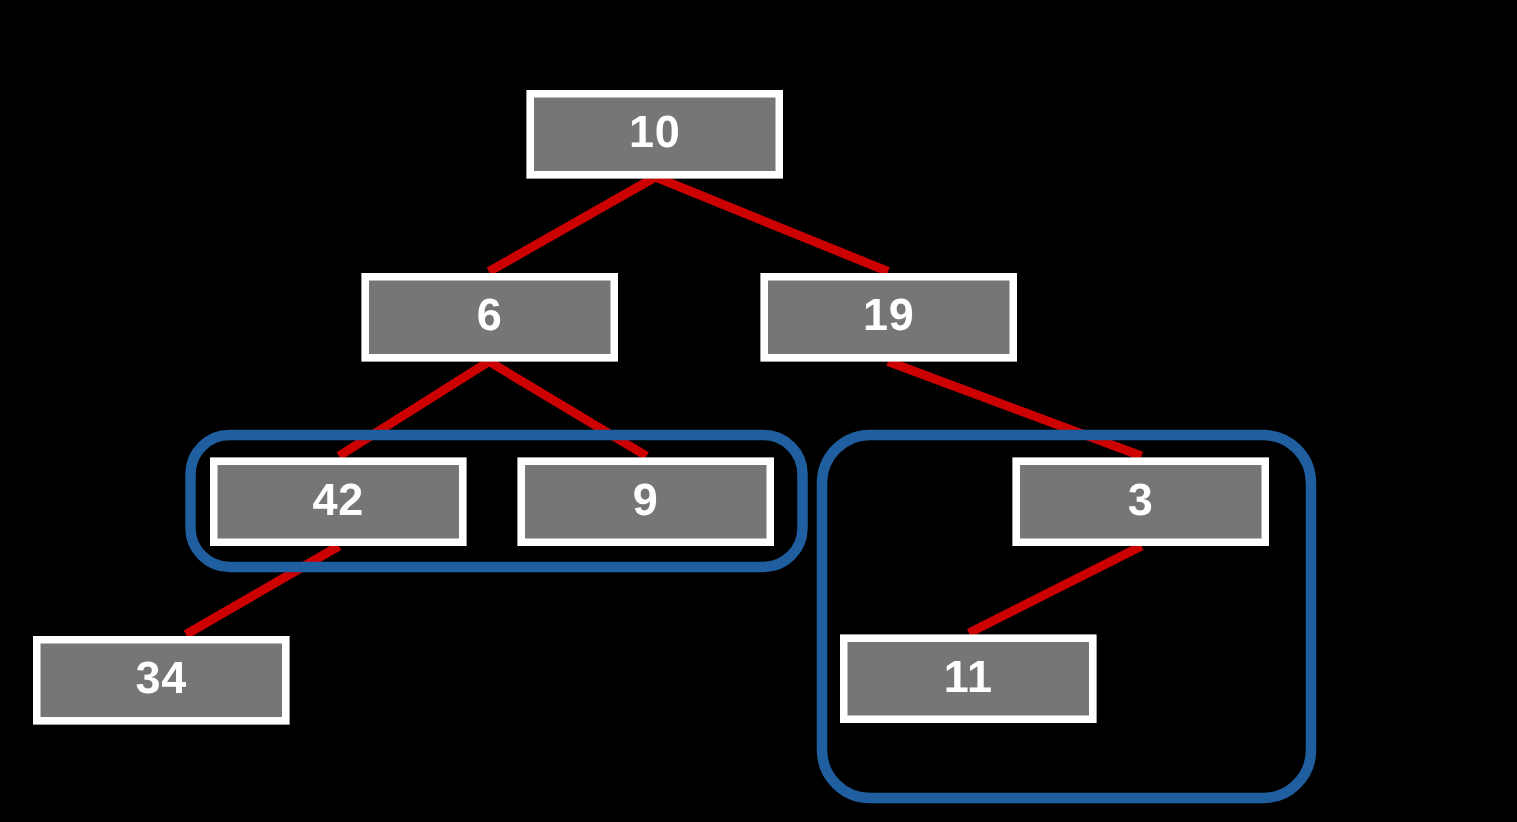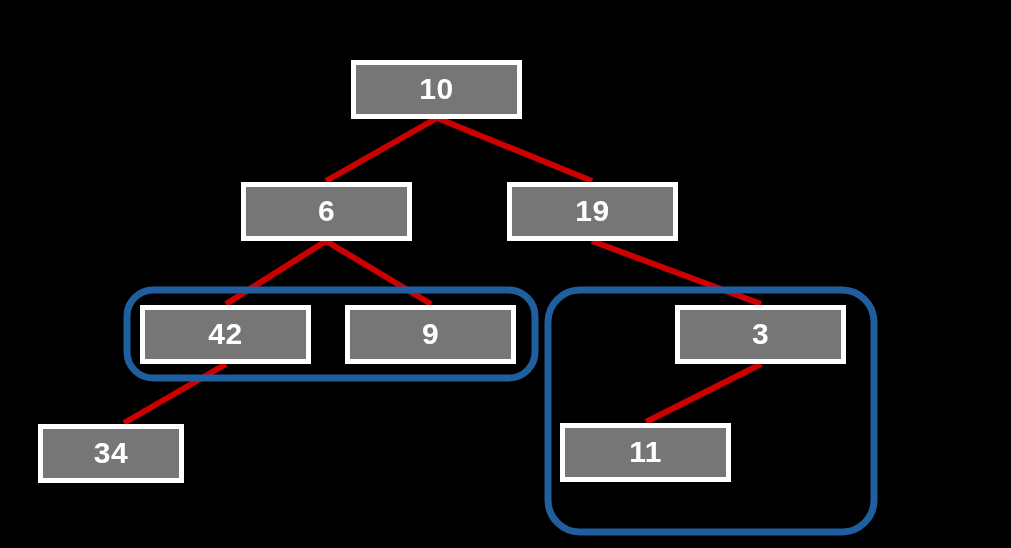--- a/index.html
+++ b/index.html
@@ -86,21 +86,21 @@
       </div>
       <div class="node" style="left: 140px; top: 305px; width: 171px; height: 59px;">
         <span class="node-label">42</span>
       </div>
       <div class="node" style="left: 345px; top: 305px; width: 171px; height: 59px;">
         <span class="node-label">9</span>
       </div>
       <div class="node" style="left: 675px; top: 305px; width: 171px; height: 59px;">
         <span class="node-label">3</span>
       </div>
-      <div class="node" style="left: 38px; top: 424px; width: 146px; height: 59px;">
+      <div class="node" style="left: 22px; top: 424px; width: 171px; height: 59px;">
         <span class="node-label">34</span>
       </div>
       <div class="node" style="left: 560px; top: 423px; width: 171px; height: 59px;">
         <span class="node-label">11</span>
       </div>
     </div>
 
 </div>
 
 </body></html>

